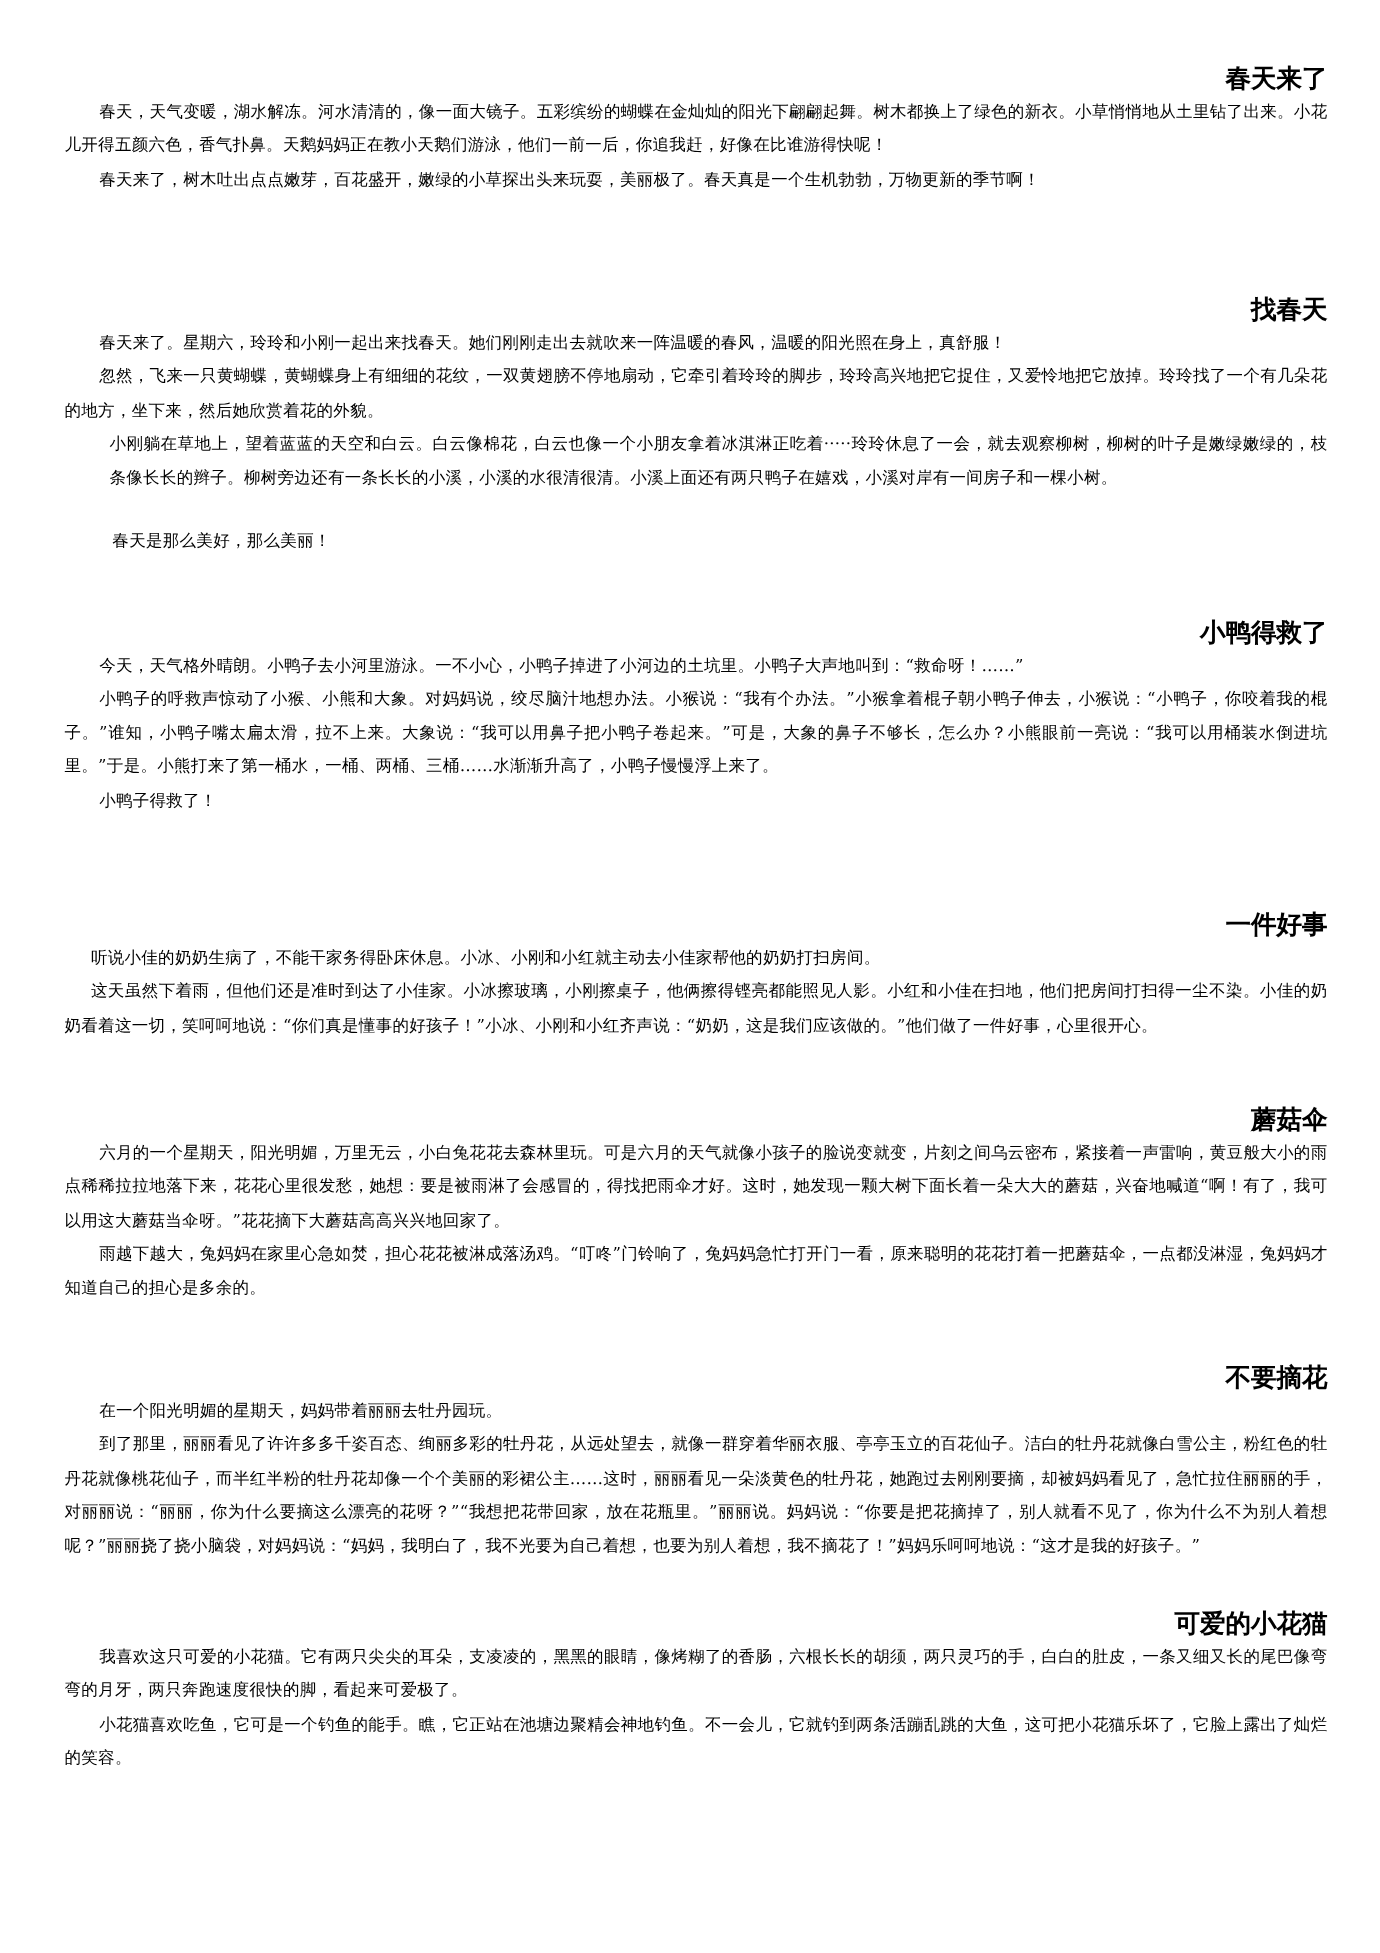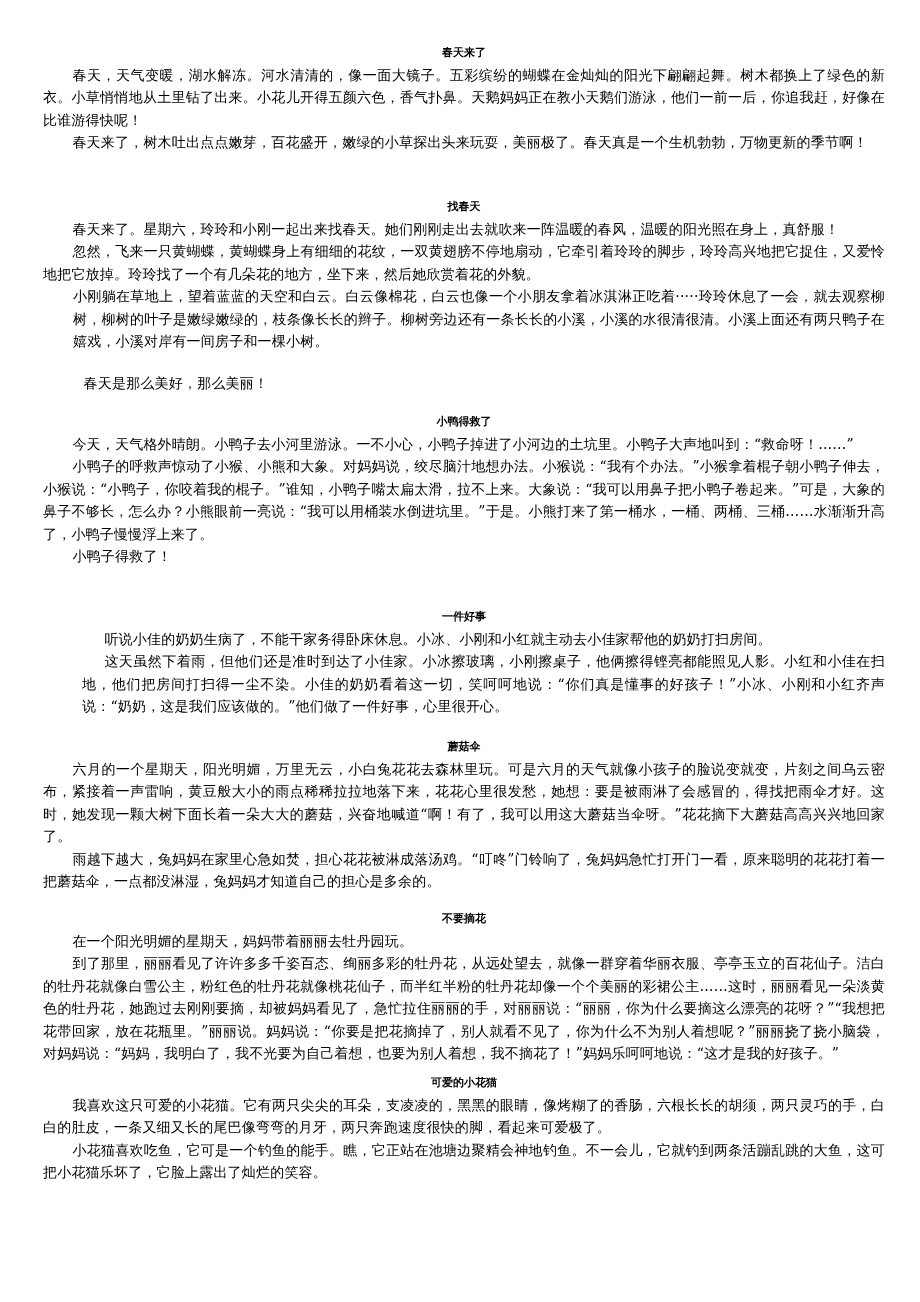--- a/index.html
+++ b/index.html
@@ -1,25 +1,25 @@
 <!DOCTYPE html>
 <html><head>
 <meta charset="utf-8">
 <style>
   html, body { margin: 0; padding: 0; background: #ffffff; }
   body { width: 920px; height: 1302px; overflow: hidden; position: relative;
          font-family: "DejaVu Serif", "Liberation Serif", serif; color: #000; }
   .page { position: absolute; left: 43px; top: 0; width: 842px; }
   .story { position: absolute; left: 0; width: 842px; }
-  .title { text-align: center; font-family: "DejaVu Sans", "Liberation Sans", sans-serif;
-           font-weight: bold; font-size: 11px; line-height: 22px; height: 22px; margin: 0; }
-  .para { font-size: 14px; line-height: 22.4px; margin: 0; text-align: justify;
+  .title { text-align: right; font-family: "DejaVu Sans", "Liberation Sans", sans-serif;
+           font-weight: bold; font-size: 17px; line-height: 22px; height: 22px; margin: 0; }
+  .para { font-size: 11px; line-height: 22.4px; margin: 0; text-align: justify;
           text-align-last: left; letter-spacing: 0.2px; }
   .indent { text-indent: 2.1em; }
-  .indent-small { text-indent: 1.6em; margin-left: 39px; }
+  .indent-small { text-indent: 1.6em; }
   .indent-extra { text-indent: 2.9em; margin-top: 20px; }
   .noindent { text-indent: 0; margin-left: 30px; }
 </style>
 </head>
 <body>
 
 <div class="page">
 
   <section class="story" style="top:42px">
     <h2 class="title">春天来了</h2>

